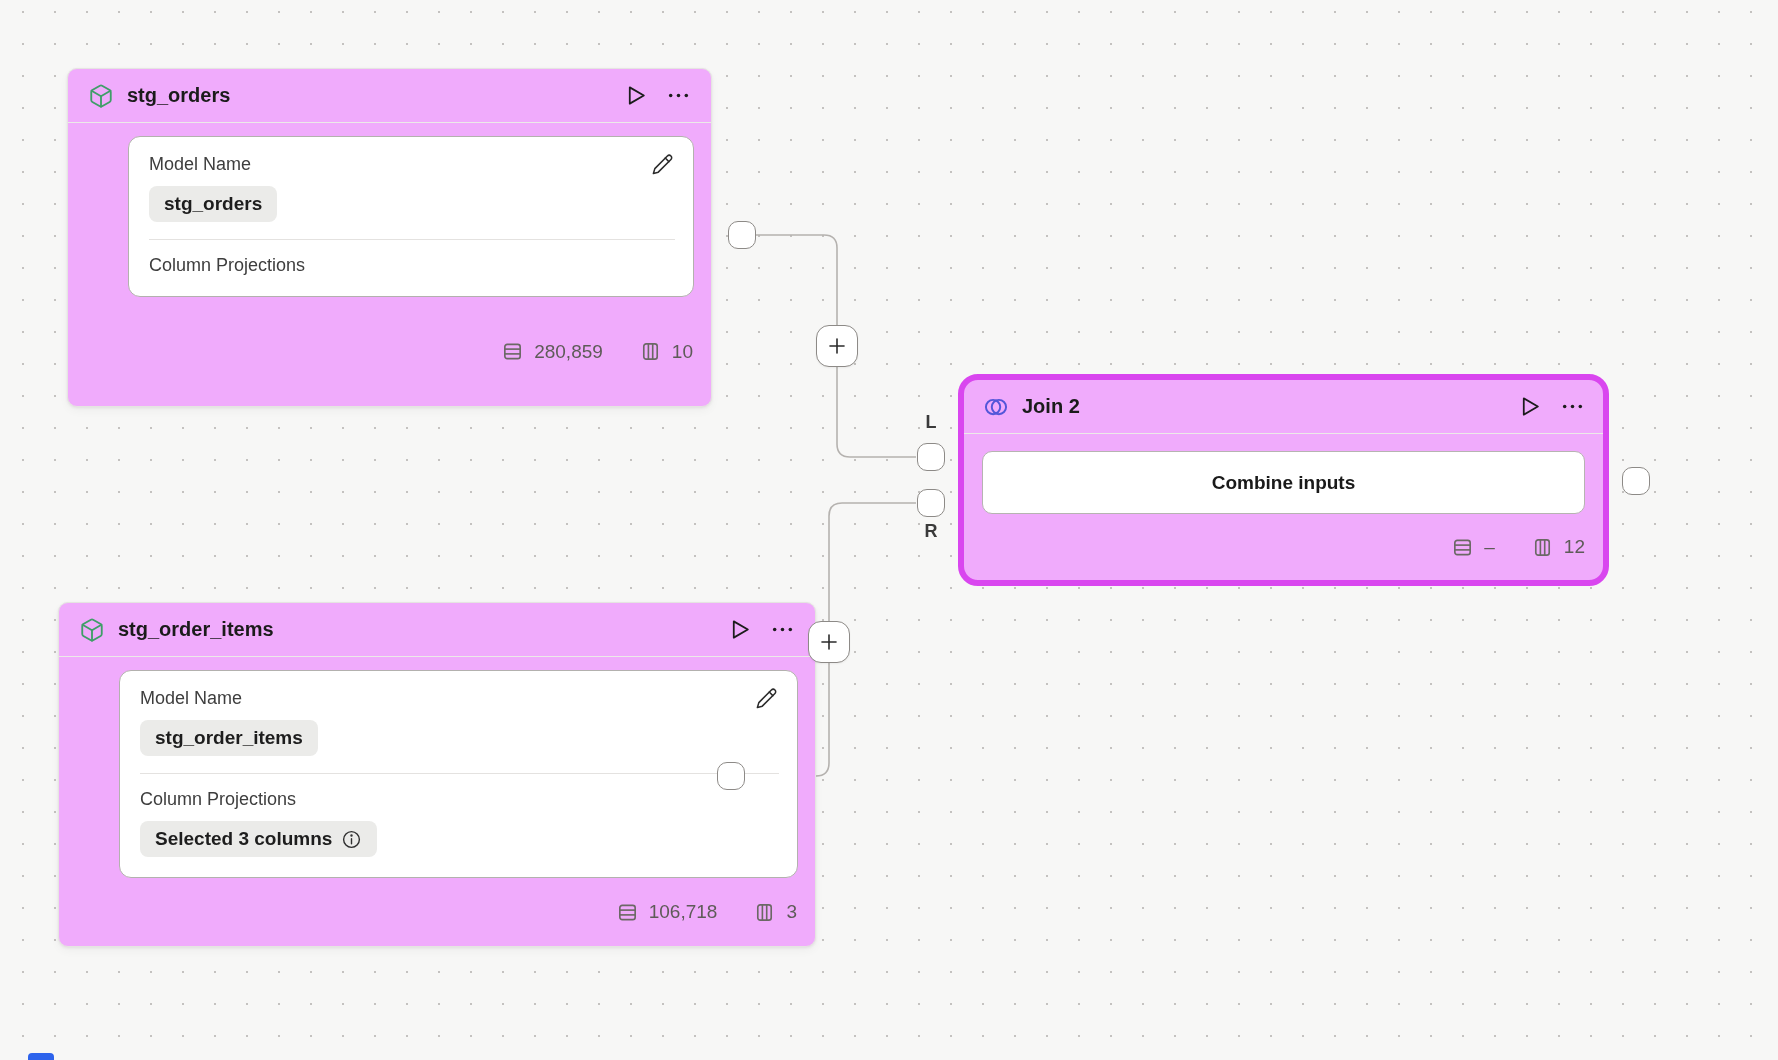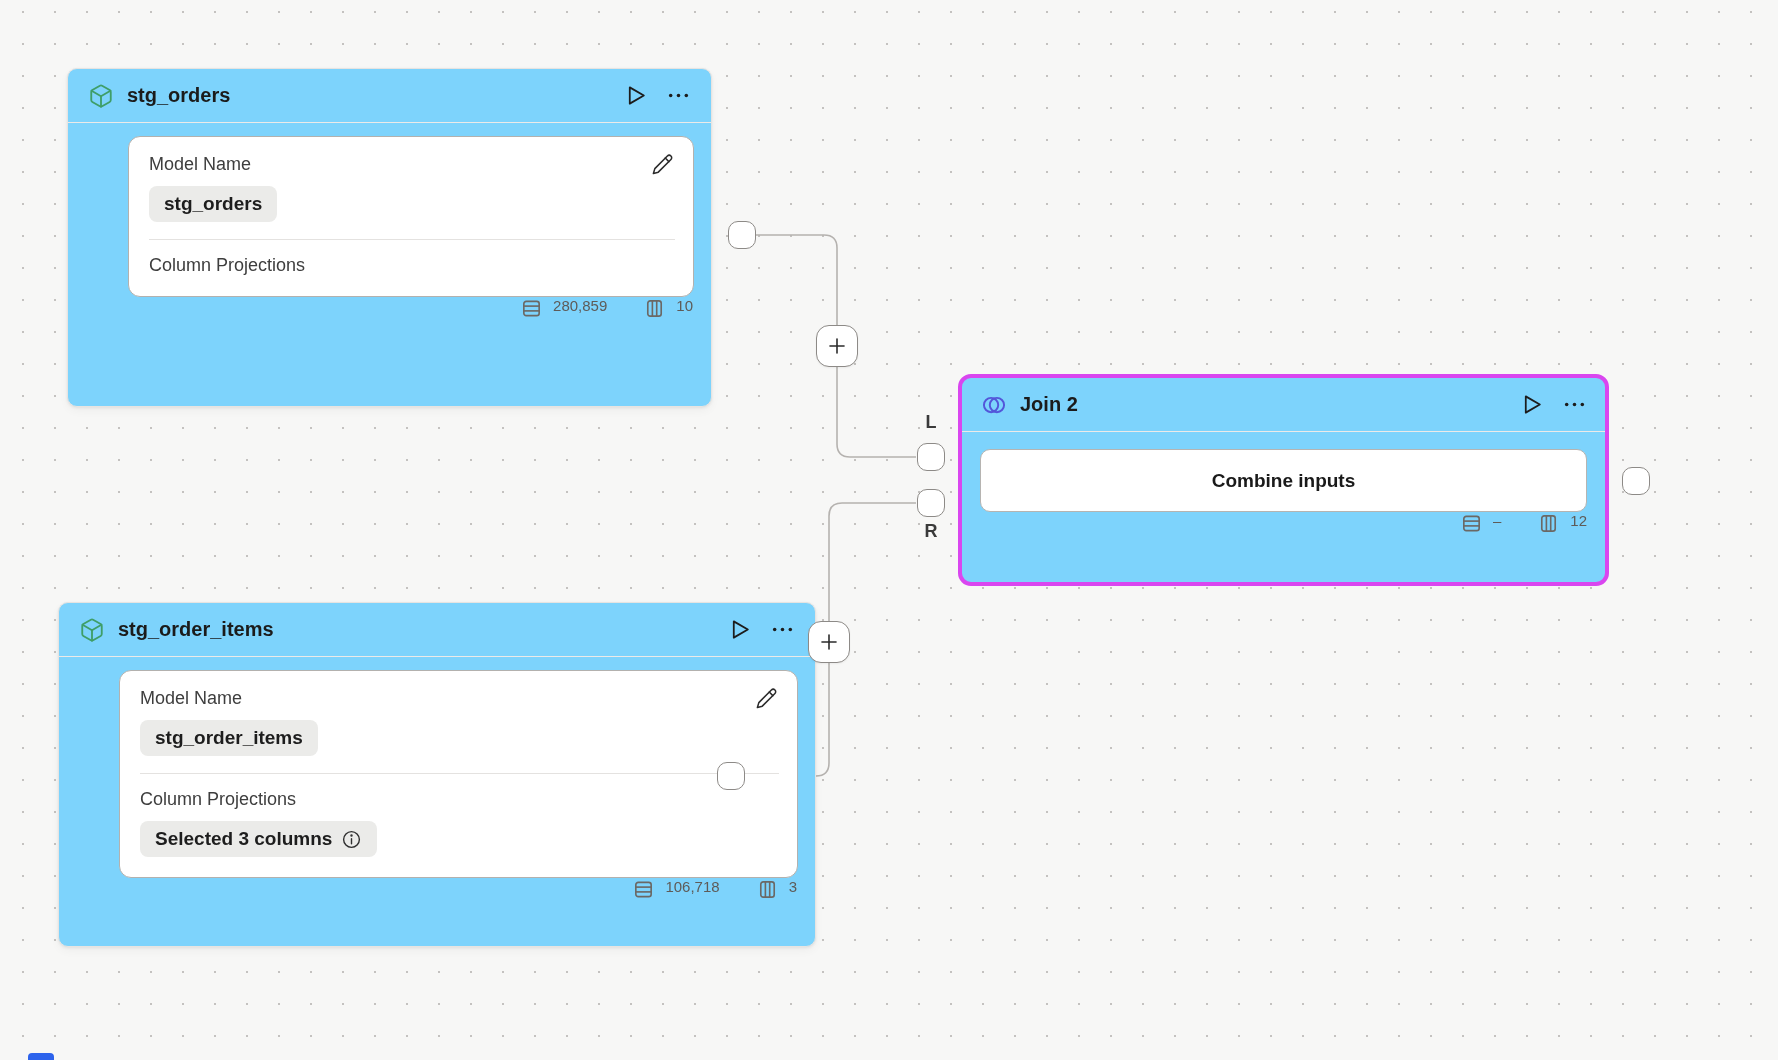--- a/index.html
+++ b/index.html
@@ -12,21 +12,21 @@
   .canvas {
     position:absolute; inset:0;
     background-image:radial-gradient(circle, #c4c2c0 1.15px, rgba(0,0,0,0) 1.3px);
     background-size:32px 32px;
     background-position:7px -4px;
   }
   svg.edges { position:absolute; inset:0; pointer-events:none; }
 
   
   .node {
-    position:absolute; background:#7dd3fc;
+    position:absolute; background:#f0abfc;
     border:1px solid #e6e4e2; border-radius:10px;
     box-shadow:0 1px 3px rgba(20,20,20,.07), 0 4px 10px rgba(20,20,20,.04);
     display:flex; flex-direction:column;
   }
   .node-header {
     height:54px; flex:0 0 54px;
     display:flex; align-items:center;
     padding:0 20px 0 20px;
     border-bottom:1px solid #eceae8;
   }
@@ -52,29 +52,29 @@
     padding:7px 15px; margin-top:11px;
     font-size:19px; font-weight:600; color:#1d1d1d;
     max-width:100%;
   }
   .chip .info-icon { width:21px; height:21px; flex:0 0 auto; }
   .card-divider { border:none; border-top:1px solid #e4e2e0; margin:17px 0 15px 0; }
   .pencil { position:absolute; top:16px; right:19px; width:23px; height:23px; cursor:pointer; }
 
   .node-footer {
     flex:1 1 auto;
-    display:flex; justify-content:flex-end;
+    display:flex; align-items:center; justify-content:flex-end;
     gap:10px; padding-right:18px;
-    font-size:15px; font-weight:500; color:#5e5b58;
+    font-size:19px; font-weight:500; color:#5e5b58;
   }
   .stat-icon { width:23px; height:23px; }
   .stat-gap { width:16px; }
 
   
-  .join-node { border:4px solid #d946ef; border-radius:13px; box-shadow:none; }
+  .join-node { border:6px solid #d946ef; border-radius:20px; box-shadow:none; }
   .join-node .node-header { padding:0 18px 0 19px; }
   .combine-btn {
     width:100%; height:63px;
     background:#ffffff; border:1.5px solid #b6b4b1; border-radius:10px;
     font-family:"Liberation Sans", sans-serif;
     font-size:19px; font-weight:600; color:#1a1a1a;
     cursor:pointer;
   }
   .join-body { padding:17px 18px 0 18px; }
 

